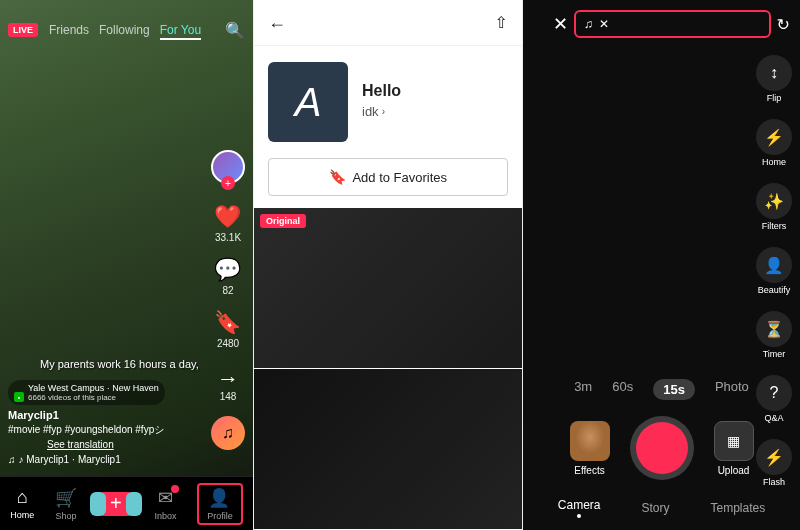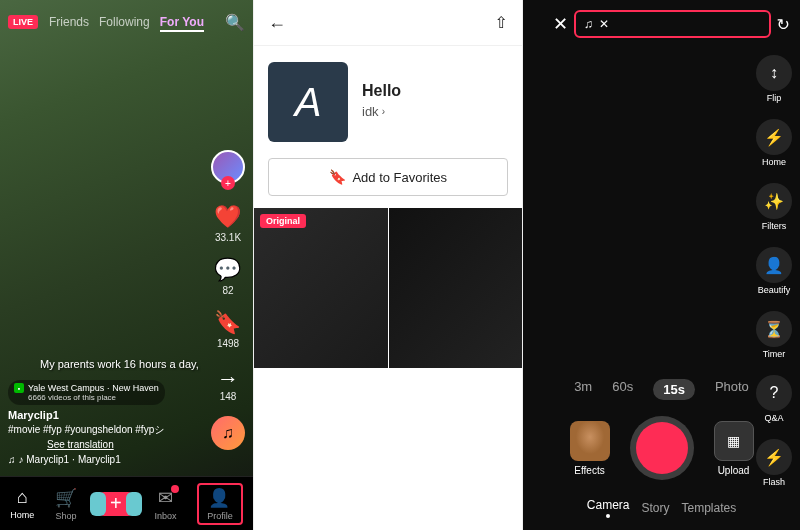--- a/index.html
+++ b/index.html
@@ -25,21 +25,21 @@
       width: 100%;
       height: 100%;
       position: absolute;
       top: 0; left: 0;
       background: linear-gradient(160deg, #4a6741 0%, #3a5530 20%, #2a3d22 50%, #1a2a14 80%, #111 100%);
     }
 
     
     .feed-nav {
       position: absolute;
-      top: 0; left: 0; right: 0;
+      top: 8px; left: 0; right: 0;
       height: 44px;
       display: flex;
       align-items: center;
       padding: 0 8px;
       z-index: 10;
     }
     .live-badge {
       background: #fe2c55;
       color: white;
       font-size: 9px;
@@ -47,22 +47,22 @@
       padding: 2px 5px;
       border-radius: 3px;
       margin-right: 6px;
     }
     .nav-item {
       color: rgba(255,255,255,0.7);
       font-size: 12px;
       margin: 0 5px;
     }
     .nav-item.active {
-      color: #f0abfc;
-      font-weight: bold;
+      color: #5eead4;
+      font-weight: normal;
     }
     .nav-underline {
       position: relative;
     }
     .nav-underline::after {
       content: '';
       position: absolute;
       bottom: -3px; left: 0; right: 0;
       height: 2px;
       background: white;
@@ -117,21 +117,21 @@
 
     
     .feed-bottom-text {
       position: absolute;
       bottom: 65px;
       left: 8px;
       right: 50px;
     }
     .location-tag {
       display: flex;
-      align-items: flex-start;
+      align-items: flex-end;
       background: rgba(0,0,0,0.4);
       color: white;
       font-size: 9px;
       padding: 3px 6px;
       border-radius: 12px;
       width: fit-content;
       margin-bottom: 4px;
       margin-top: 44px;
     }
     .location-dot {
@@ -337,21 +337,21 @@
       justify-content: center;
       gap: 6px;
       color: #222;
       font-size: 13px;
     }
     .fav-icon {
       font-size: 14px;
     }
     .sound-videos-grid {
       display: grid;
-      grid-template-columns: 1fr 1fr;
+      grid-template-columns: 1fr;
       gap: 1px;
       margin-top: 12px;
     }
     .sound-video-thumb {
       height: 160px;
       background: #1a1a1a;
       position: relative;
       overflow: hidden;
     }
     .sound-video-thumb:first-child {
@@ -543,21 +543,21 @@
     }
 
     
     .camera-footer {
       position: absolute;
       bottom: 0; left: 0; right: 0;
       height: 44px;
       display: flex;
       align-items: center;
       justify-content: center;
-      gap: 12px;
+      gap: 41px;
     }
     .cam-footer-item {
       color: rgba(255,255,255,0.6);
       font-size: 12px;
       display: flex;
       flex-direction: column;
       align-items: center;
     }
     .cam-footer-item.active {
       color: white;
@@ -593,21 +593,21 @@
     <div class="action-btn">
       <span class="action-icon">❤️</span>
       <span class="action-count">33.1K</span>
     </div>
     <div class="action-btn">
       <span class="action-icon">💬</span>
       <span class="action-count">82</span>
     </div>
     <div class="action-btn">
       <span class="action-icon">🔖</span>
-      <span class="action-count">1498</span>
+      <span class="action-count">2480</span>
     </div>
     <div class="action-btn">
       <span class="action-icon">→</span>
       <span class="action-count">148</span>
     </div>
     <div style="width:34px;height:34px;border-radius:50%;background:linear-gradient(135deg,#ff6b6b,#ff9a3c);display:flex;align-items:center;justify-content:center;">
       <span style="font-size:16px;">♫</span>
     </div>
   </div>
 

